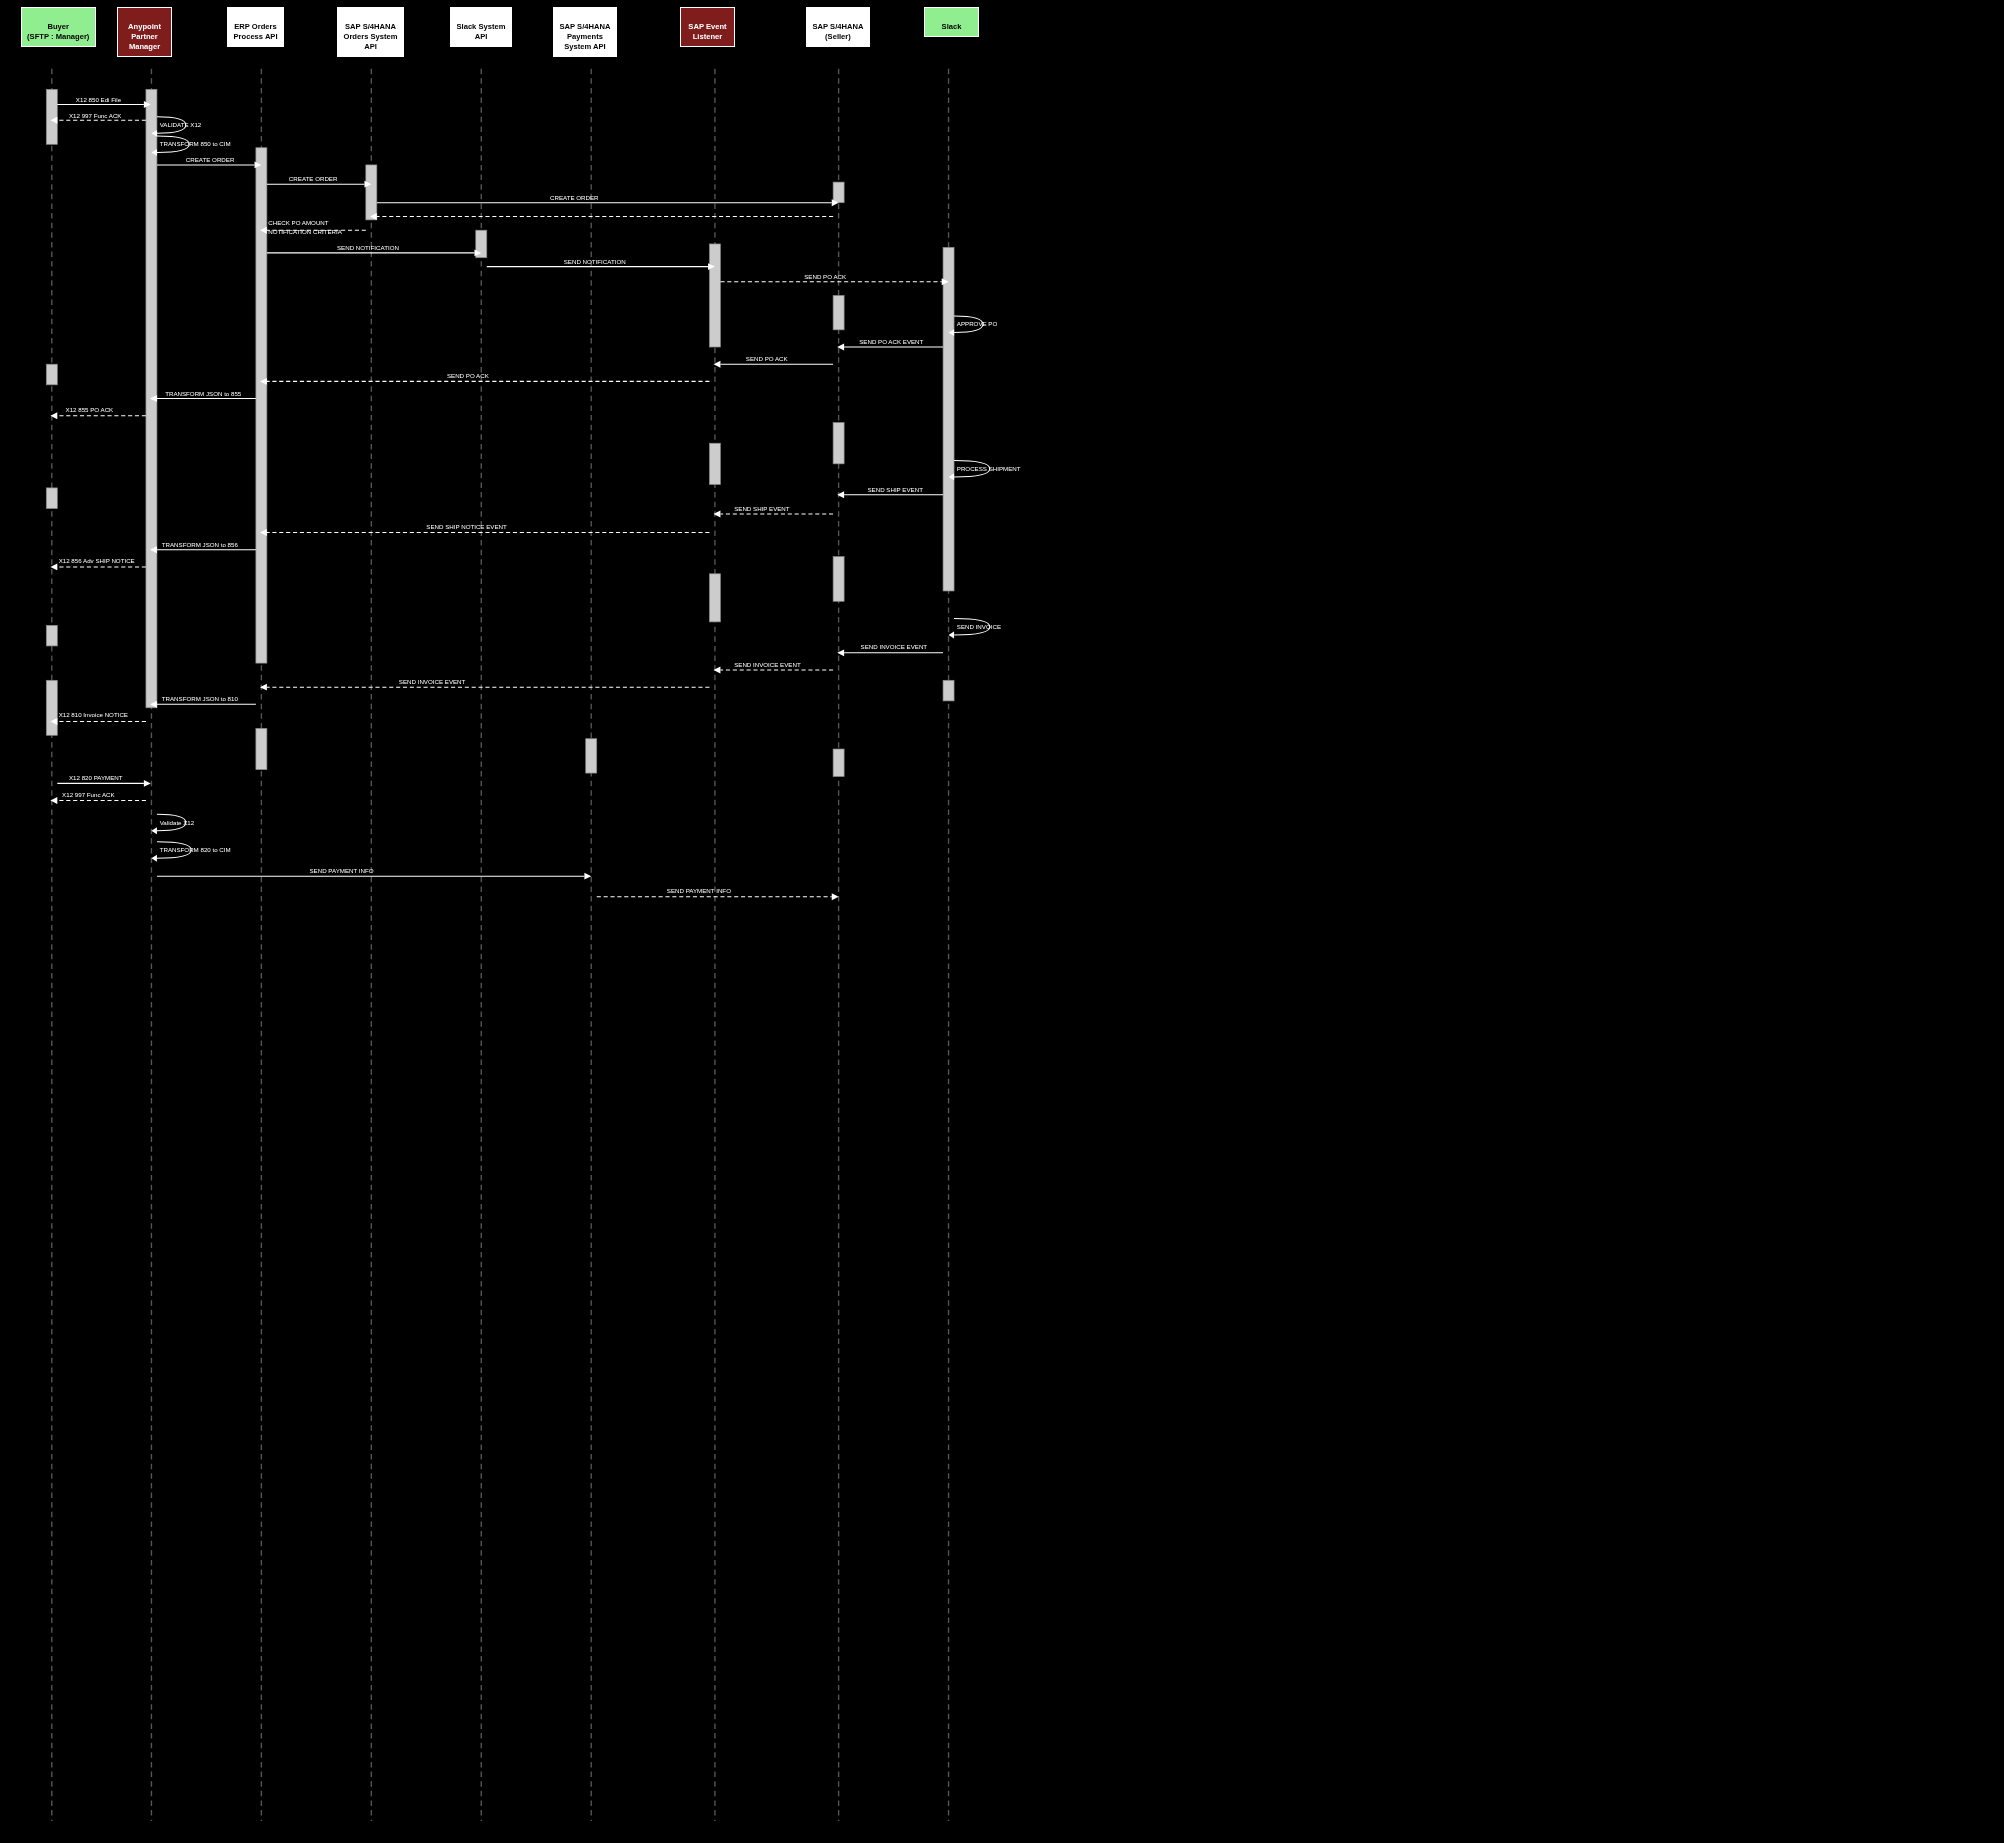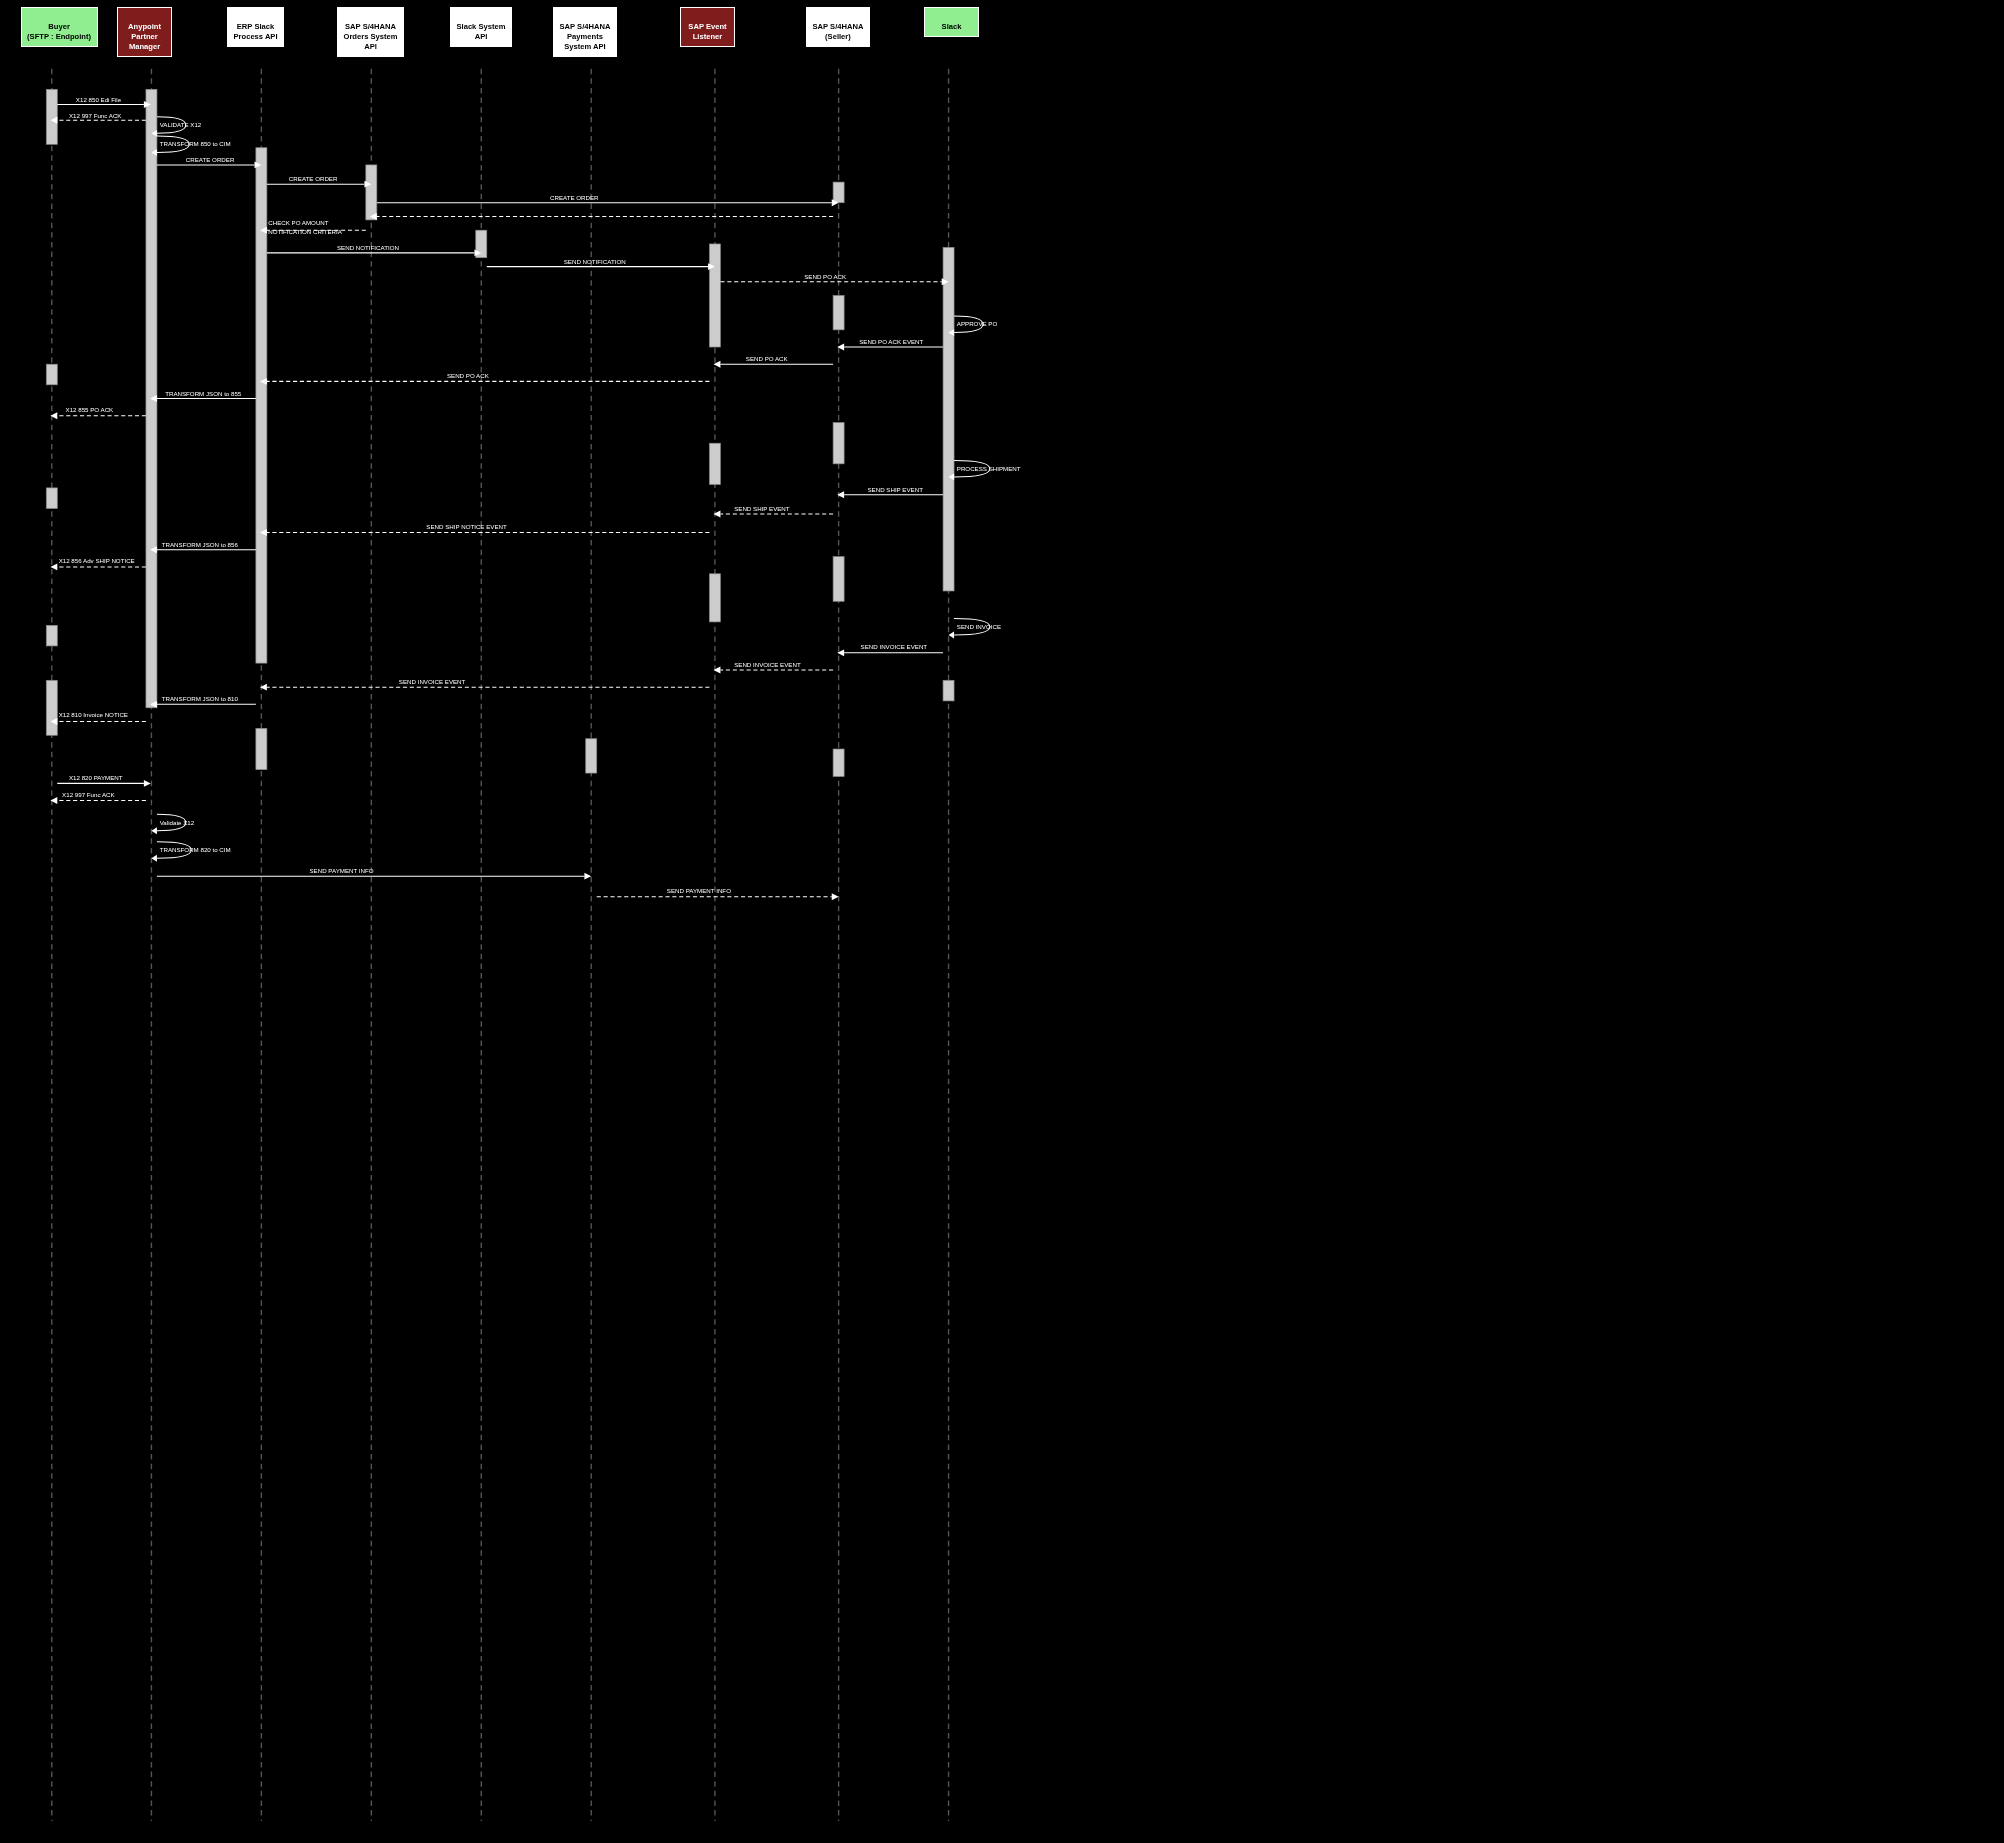--- a/index.html
+++ b/index.html
@@ -251,35 +251,35 @@
 
     <line x1="868" y1="1305" x2="1210" y2="1305" stroke="#fff" stroke-width="1.5" stroke-dasharray="6,4"></line>
     <polygon points="1210,1300 1220,1305 1210,1310" fill="#fff"></polygon>
     <text x="970" y="1300" fill="#fff" font-size="9">SEND PAYMENT INFO</text>
 
   </svg>
 
   <div class="participant" style="left: 20.6px;">
     <div class="participant-box green">
       <span>Buyer
-(SFTP : Endpoint)</span>
+(SFTP : Manager)</span>
     </div>
   </div>
 
   <div class="participant" style="left: 117px;">
     <div class="participant-box blue">
       <span>Anypoint
 Partner
 Manager</span>
     </div>
   </div>
 
   <div class="participant" style="left: 227px;">
     <div class="participant-box white-bg">
-      <span>ERP Slack
+      <span>ERP Orders
 Process API</span>
     </div>
   </div>
 
   <div class="participant" style="left: 337px;">
     <div class="participant-box white-bg">
       <span>SAP S/4HANA
 Orders System
 API</span>
     </div>

